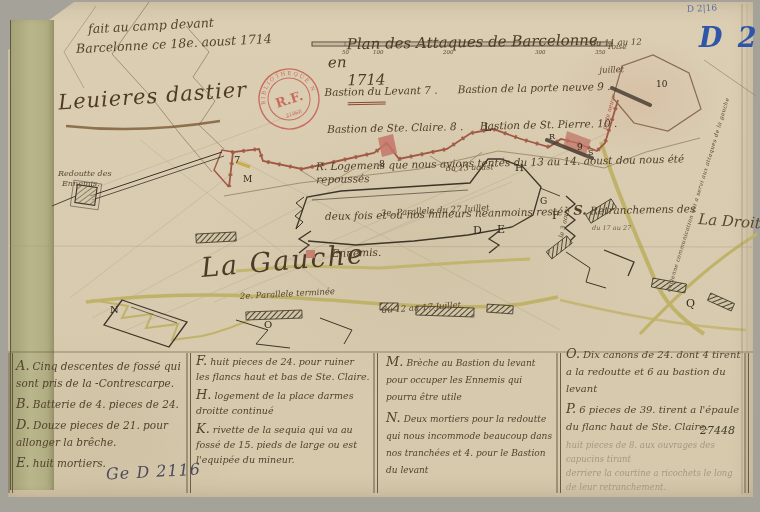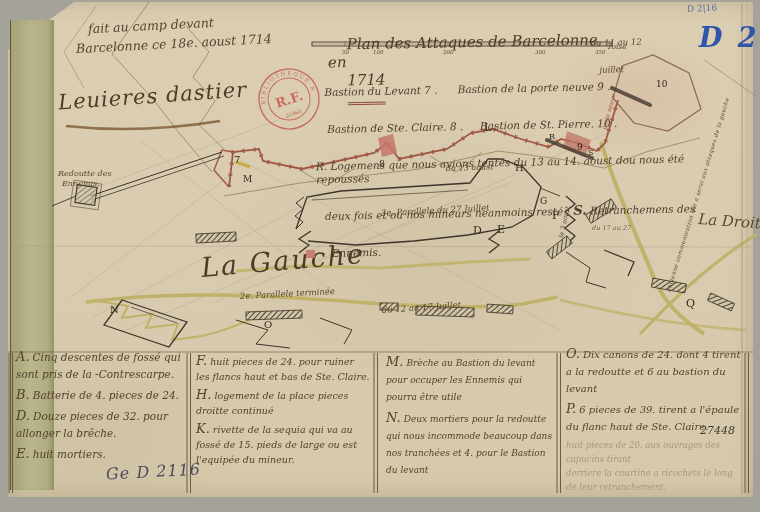--- a/index.html
+++ b/index.html
@@ -35,21 +35,21 @@
   .title-main { left:328px; top:15px; width:290px; font-size:15px; color:#4c3a26; transform:rotate(-1deg); }
   .title-main .year { border-bottom:3px double #8a4a38; padding-bottom:13px; }
   .title-suffix { left:591px; top:20px; width:70px; font-size:8.5px; line-height:9px; color:#5a4732; transform:rotate(-2deg); }
   .title-suffix .l2 { padding-left:8px; }
   .keyblock { left:316px; top:57px; width:400px; font-size:10.5px; line-height:12.4px; color:#4e3d29; transform:rotate(-1.2deg); }
   .kl1 { padding-left:10px; } .kl2 { padding-left:12px; } .kl4 { padding-left:8px; } .kl5 { padding-left:14px; }
   .kS { font-size:13px; font-weight:bold; }
   .lg-col { position:absolute; color:#53422d; font-style:italic; }
   .lg-col .entry { margin-bottom:3px; }
   .lg-col .cap { font-size:13px; margin-right:3px; font-style:italic; }
-  .col1 { left:16px;  top:348px; width:165px; font-size:10.5px; line-height:17px; }
+  .col1 { left:16px;  top:357px; width:165px; font-size:10.5px; line-height:17px; }
   .col2 { left:196px; top:353px; width:174px; font-size:9.5px;  line-height:15px; }
   .col3 { left:386px; top:353px; width:168px; font-size:9px;    line-height:17px; }
   .col4 { left:566px; top:345px; width:178px; font-size:10px;   line-height:17px; }
   .faded { margin-top:3px; font-size:8.5px; line-height:14px; color:#a39880; }
   .ge-stamp { left:106px; top:462px; font-size:16px; letter-spacing:1px; color:#4b4a5e; font-style:italic; transform:rotate(-3deg); }
   .inv-num { left:700px; top:424px; font-size:11px; color:#3f3a2c; font-style:italic; }
 </style>
 </head>
 <body>
 
@@ -249,40 +249,40 @@
     <div class="kl1">Bastion du Levant 7 .      Bastion de la porte neuve 9 .</div>
     <div class="kl2">Bastion de Ste. Claire. 8 .     Bastion de St. Pierre. 10 .</div>
     <div>R. Logemens que nous avions tentés du 13 au 14. aoust dou nous été repoussés</div>
     <div class="kl4"><span>deux fois et ou nos mineurs neanmoins resté ; </span><span class="kS">S.</span><span> Retranchemens des</span></div>
     <div class="kl5">Ennemis.</div>
   </div>
 
   <div class="lg-col col1">
     <div class="entry"><span class="cap">A.</span><span>Cinq descentes de fossé qui sont pris de la -Contrescarpe.</span></div>
     <div class="entry"><span class="cap">B.</span><span>Batterie de 4. pieces de 24.</span></div>
-    <div class="entry"><span class="cap">D.</span><span>Douze pieces de 32. pour allonger la brêche.</span></div>
+    <div class="entry"><span class="cap">D.</span><span>Douze pieces de 21. pour allonger la brêche.</span></div>
     <div class="entry"><span class="cap">E.</span><span>huit mortiers.</span></div>
   </div>
 
   <div class="lg-col col2">
     <div class="entry"><span class="cap">F.</span><span>huit pieces de 24. pour ruiner les flancs haut et bas de Ste. Claire.</span></div>
-    <div class="entry"><span class="cap">H.</span><span>logement de la place pieces droitte continué</span></div>
+    <div class="entry"><span class="cap">H.</span><span>logement de la place darmes droitte continué</span></div>
     <div class="entry"><span class="cap">K.</span><span>rivette de la sequia qui va au fossé de 15. pieds de large ou est l'equipée du mineur.</span></div>
   </div>
 
   <div class="lg-col col3">
     <div class="entry"><span class="cap">M.</span><span>Brèche au Bastion du levant pour occuper les Ennemis qui pourra être utile</span></div>
     <div class="entry"><span class="cap">N.</span><span>Deux mortiers pour la redoutte qui nous incommode beaucoup dans nos tranchées et 4. pour le Bastion du levant</span></div>
   </div>
 
   <div class="lg-col col4">
     <div class="entry"><span class="cap">O.</span><span>Dix canons de 24. dont 4 tirent a la redoutte et 6 au bastion du levant</span></div>
     <div class="entry"><span class="cap">P.</span><span>6 pieces de 39. tirent a l'épaule du flanc haut de Ste. Claire.</span></div>
     <div class="faded">
-      <div>huit pieces de 20. aux ouvrages des capucins tirant</div>
+      <div>huit pieces de 8. aux ouvrages des capucins tirant</div>
       <div>derriere la courtine a ricochets le long de leur retranchement.</div>
 
     </div>
   </div>
 
   <div class="hw ge-stamp">Ge D 2116</div>
   <div class="hw inv-num">27448</div>
 </div>
 
 </body></html>

